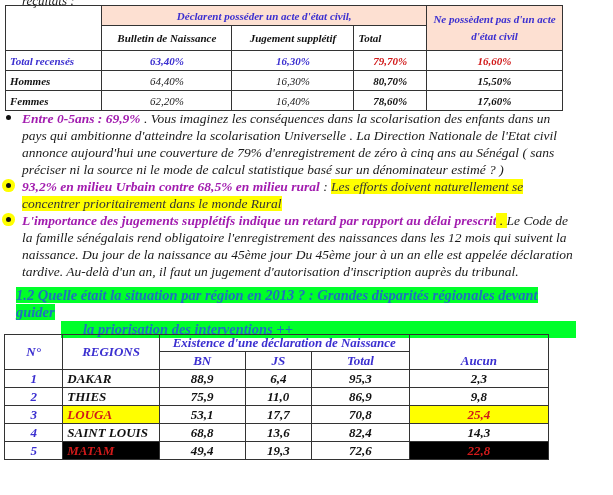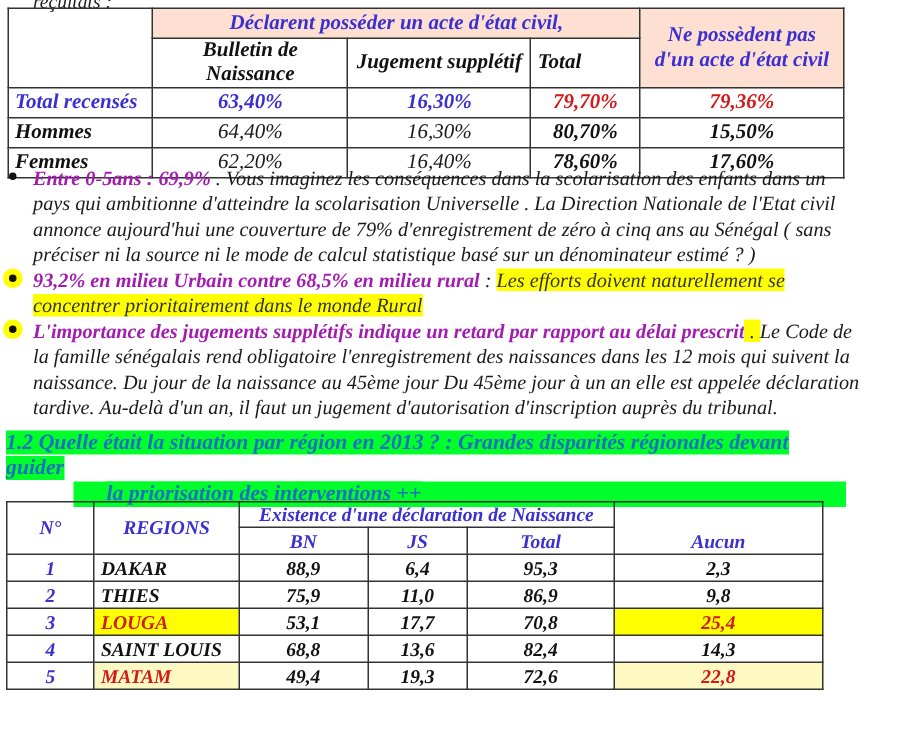--- a/index.html
+++ b/index.html
@@ -9,21 +9,21 @@
     color: #1a1a1a;
   }
   .cut-top {
     position: absolute; left: 22px; top: -7px;
     font-style: italic; font-size: 13px; color: #222;
   }
   table { border-collapse: collapse; position: absolute; }
   td, th { border: 1px solid #333; padding: 0 4px; font-style: italic; font-weight: bold; }
 
   
-  #t1 { left: 5px; top: 5px; width: 558px; font-size: 14px; }
+  #t1 { left: 5px; top: 5px; width: 558px; font-size: 11px; }
   #t1 .hdr-blue { background: #fde0d2; color: #3b2fd0; text-align: center; }
   #t1 .sub { color: #111; }
   #t1 td { height: 19px; }
   #t1 .r-hdr1 td { height: 19px; }
   #t1 .r-hdr2 td { height: 24px; }
   #t1 .lbl { text-align: left; }
   #t1 .num { text-align: center; }
   #t1 .thin { font-weight: normal; }
   .blue { color: #3b2fd0; }
   .red { color: #d11a1a; }
@@ -38,38 +38,38 @@
   .bullet .dot {
     position: absolute; left: 6px; top: 5px; width: 5px; height: 5px;
     background: #111; border-radius: 50%;
   }
   .bullet .dot.hl { box-shadow: 0 0 0 4px #ffff00; background: #111; }
   .lead { color: #a21caf; font-weight: bold; }
   .hl-y { background: #ffff00; }
   .hl-text { color: #333; }
 
   .section-title {
-    position: absolute; left: 4px; top: 287px; width: 560px;
+    position: absolute; left: 16px; top: 287px; width: 560px;
     font-size: 14.5px; line-height: 17px; font-style: italic; font-weight: bold;
     color: #1f6fc0;
   }
   .section-title span { background: #00ff2a; }
   .section-title .l2 { display: block; padding-left: 22px; margin-left: 45px; }
 
   
   #t2 { left: 4px; top: 334px; width: 545px; font-size: 13px; }
   #t2 td { height: 17px; text-align: center; }
   #t2 .h td { color: #3b2fd0; }
   #t2 .h1 td { height: 15px; }
   #t2 .h2 td { height: 17px; margin-left: 31px; }
   #t2 .region { text-align: left; color: #111; }
   #t2 .idx { color: #3b2fd0; }
   #t2 .val { color: #111; }
   .bg-yellow { background: #ffff00; }
-  .bg-salmon { background: #fef9c3; }
+  .bg-salmon { background: #000000; }
 </style>
 </head>
 <body>
 
 <div class="cut-top">reçultats :</div>
 
 <table id="t1">
   <tbody>
       <tr class="r-hdr1">
     <td rowspan="2" style="width:88px;"></td>
@@ -79,21 +79,21 @@
   <tr class="r-hdr2">
     <td class="sub num" style="width:122px;">Bulletin de Naissance</td>
     <td class="sub num" style="width:114px;">Jugement supplétif</td>
     <td class="sub lbl" style="width:64px;">Total</td>
   </tr>
   <tr>
     <td class="lbl blue">Total recensés</td>
     <td class="num blue">63,40%</td>
     <td class="num blue">16,30%</td>
     <td class="num red">79,70%</td>
-    <td class="num red">79,36%</td>
+    <td class="num red">16,60%</td>
   </tr>
   <tr>
     <td class="lbl black">Hommes</td>
     <td class="num thin">64,40%</td>
     <td class="num thin">16,30%</td>
     <td class="num black">80,70%</td>
     <td class="num black">15,50%</td>
   </tr>
   <tr>
     <td class="lbl black">Femmes</td>

